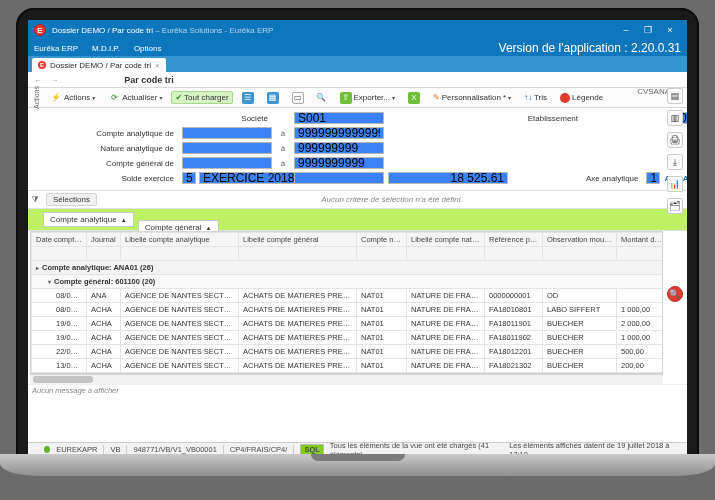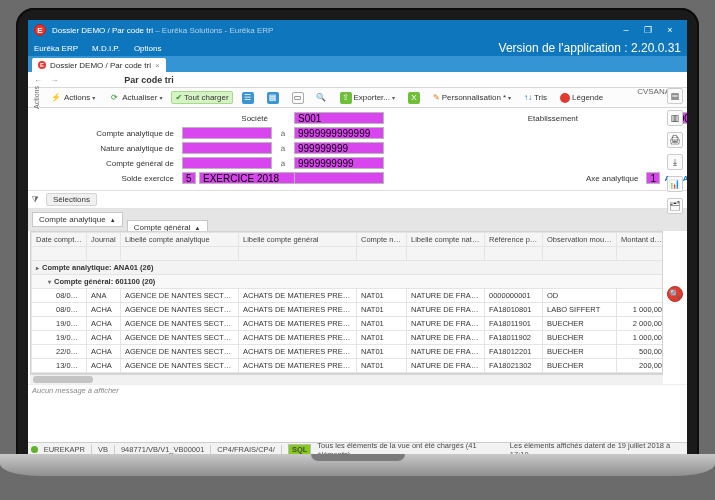--- a/index.html
+++ b/index.html
@@ -55,57 +55,57 @@
 .tbtn .caret { font-size:6px; color:#555; }
 .tbtn.highlight { background:#d6f3c3; border-color:#a7d98a; }
 .icon-sq { width:12px; height:12px; display:inline-flex; align-items:center; justify-content:center; border-radius:2px; font-size:8px; }
 .icon-blue { background:#3d94d2; color:#fff; }
 .icon-green { background:#6fbf3a; color:#fff; }
 .icon-redcircle { width:10px;height:10px;border-radius:50%;background:#e03b2e; }
 
 
 .filters { padding:4px 16px 6px 60px; display:grid; grid-template-columns: 90px 90px 14px 90px 120px 70px 60px 14px 120px; row-gap:3px; column-gap:4px; align-items:center; border-bottom:1px solid #e0e0e0; font-size:8px; }
 .filters .lbl { text-align:right; color:#333; padding-right:4px; white-space:nowrap;}
-.filters input.fld { height:12px; border:1px solid #b8b8b8; padding:0 3px; font-size:10px; background:#d946ef; }
+.filters input.fld { height:12px; border:1px solid #b8b8b8; padding:0 3px; font-size:12px; background:#3b82f6; }
 .filters .a { text-align:center; color:#666; }
 .filters .axis { grid-column: 7 / 10; display:flex; align-items:center; gap:4px; }
 .filters .axis input { width:14px; }
 .filters .axistxt { color:#1c71b6; font-weight:600; }
 
 
 .selectionbar { height:18px; display:flex; align-items:center; border-bottom:1px solid #e3e3e3; font-size:8px; }
 .selectionbar .funnel { width:14px; text-align:center; color:#666; }
 .selectionbar .seltab { background:#f0f0f0; border:1px solid #d4d4d4; padding:1px 6px; border-radius:2px; margin-left:4px;}
 .selectionbar .msg { flex:1; text-align:center; color:#888; font-style:italic; }
 
 
-.grouprow { height:22px; display:flex; align-items:center; gap:4px; padding:3px 4px; background:#e5e5e5; border-bottom:1px solid #e3e3e3;}
+.grouprow { height:22px; display:flex; align-items:center; gap:4px; padding:3px 15px; background:#bef264; border-bottom:1px solid #e3e3e3;}
 .grpbadge { background:#fff; border:1px solid #c7c7c7; padding:2px 6px; display:flex; align-items:center; gap:4px; font-size:8px; }
 .grpbadge .up { font-size:6px; }
 
 
 .gridwrap { position:relative; overflow:hidden; border:1px solid #d3d3d3; margin:0 24px 0 2px; }
 .grid { width:100%; border-collapse:collapse; table-layout:fixed; }
 .grid th, .grid td { border:1px solid #e4e4e4; padding:2px 4px; font-size:7.5px; white-space:nowrap; overflow:hidden; text-overflow:ellipsis; text-align:left; height:14px; }
 .grid th { background:#f5f5f5; font-weight:normal; color:#444; position:relative; }
 .grid tr.grouprow1 td { background:#f3f3f3; font-weight:600; }
 .grid tr.grouprow2 td { background:#f8f8f8; font-weight:600; padding-left:16px; }
 .grid tr.datarow td:first-child { padding-left:24px; }
-.grid td.num { text-align:right; }
+.grid td.num { }
 .grid .tri { font-size:6px; color:#666; margin-right:3px; }
 
 
 .hscroll { height:10px; background:#f1f1f1; border-top:1px solid #d6d6d6; margin:0 24px 0 2px; display:flex; align-items:center; }
 .hscroll .thumb { height:7px; width:60px; background:#c4c4c4; border-radius:3px; margin-left:3px; }
 
 
 .msgline { height:12px; padding:0 4px; font-size:7.5px; color:#888; font-style:italic; border-top:1px solid #eee; display:flex; align-items:center; }
 
 
-.statusbar { position:absolute; left:0; right:0; bottom:0; height:14px; background:#f2f2f2; border-top:1px solid #ccc; display:flex; align-items:center; gap:6px; padding:0 3px; font-size:7.5px; color:#4a4a4a; }
+.statusbar { position:absolute; left:0; right:0; bottom:0; height:14px; background:#f2f2f2; border-top:1px solid #ccc; display:flex; align-items:center; gap:6px; padding:0 16px; font-size:7.5px; color:#4a4a4a; }
 .statusbar .dot { width:7px; height:7px; border-radius:50%; background:#60b22a; }
 .statusbar .seg { border-right:1px solid #ccc; padding-right:6px; }
 .statusbar .sql { background:#84cc16; border:1px solid #bbb; padding:0 3px; font-weight:bold; }
 
 
 .sidetools { position:absolute; right:2px; top:68px; width:20px; display:flex; flex-direction:column; gap:6px; align-items:center; }
 .sidetools .sbtn { width:16px; height:16px; border:1px solid #ccc; border-radius:2px; background:#fbfbfb; display:flex; align-items:center; justify-content:center; font-size:9px; cursor:pointer; }
 .sidetools .find { background:#e13b30; border-color:#b92e24; color:#fff; border-radius:50%; }
 
 </style>
@@ -246,31 +246,33 @@
         <span></span>
         <span></span>
 
       <span class="lbl">Solde exercice</span>
       <div style="display:flex;gap:3px;">
         <input class="fld" style="width: 14px;" value="5">
         <input class="fld" style="flex: 1 1 0%;" value="EXERCICE 2018">
       </div>
       <span></span>
       <input class="fld" style="text-align: right;">
+      <input class="fld" style="text-align: right;" value="18 525.61">
       <span></span>
       <div class="axis">
         <span class="lbl">Axe analytique</span>
         <input class="fld" value="1" style="">
         <span class="axistxt">AXE ANALYTIQUE 1</span>
       </div>
     </div>
 
     <div class="selectionbar">
       <span class="funnel">⧩</span>
       <span class="seltab">Sélections</span>
+      <span class="msg">Aucun critère de sélection n'a été défini.</span>
     </div>
 
     <div class="grouprow">
       <div class="grpbadge">
         <span>Compte analytique</span>
         <span class="up">▲</span>
       </div>
       <div class="grpbadge" style="margin-top:16px">
         <span>Compte général</span>
         <span class="up">▲</span>

